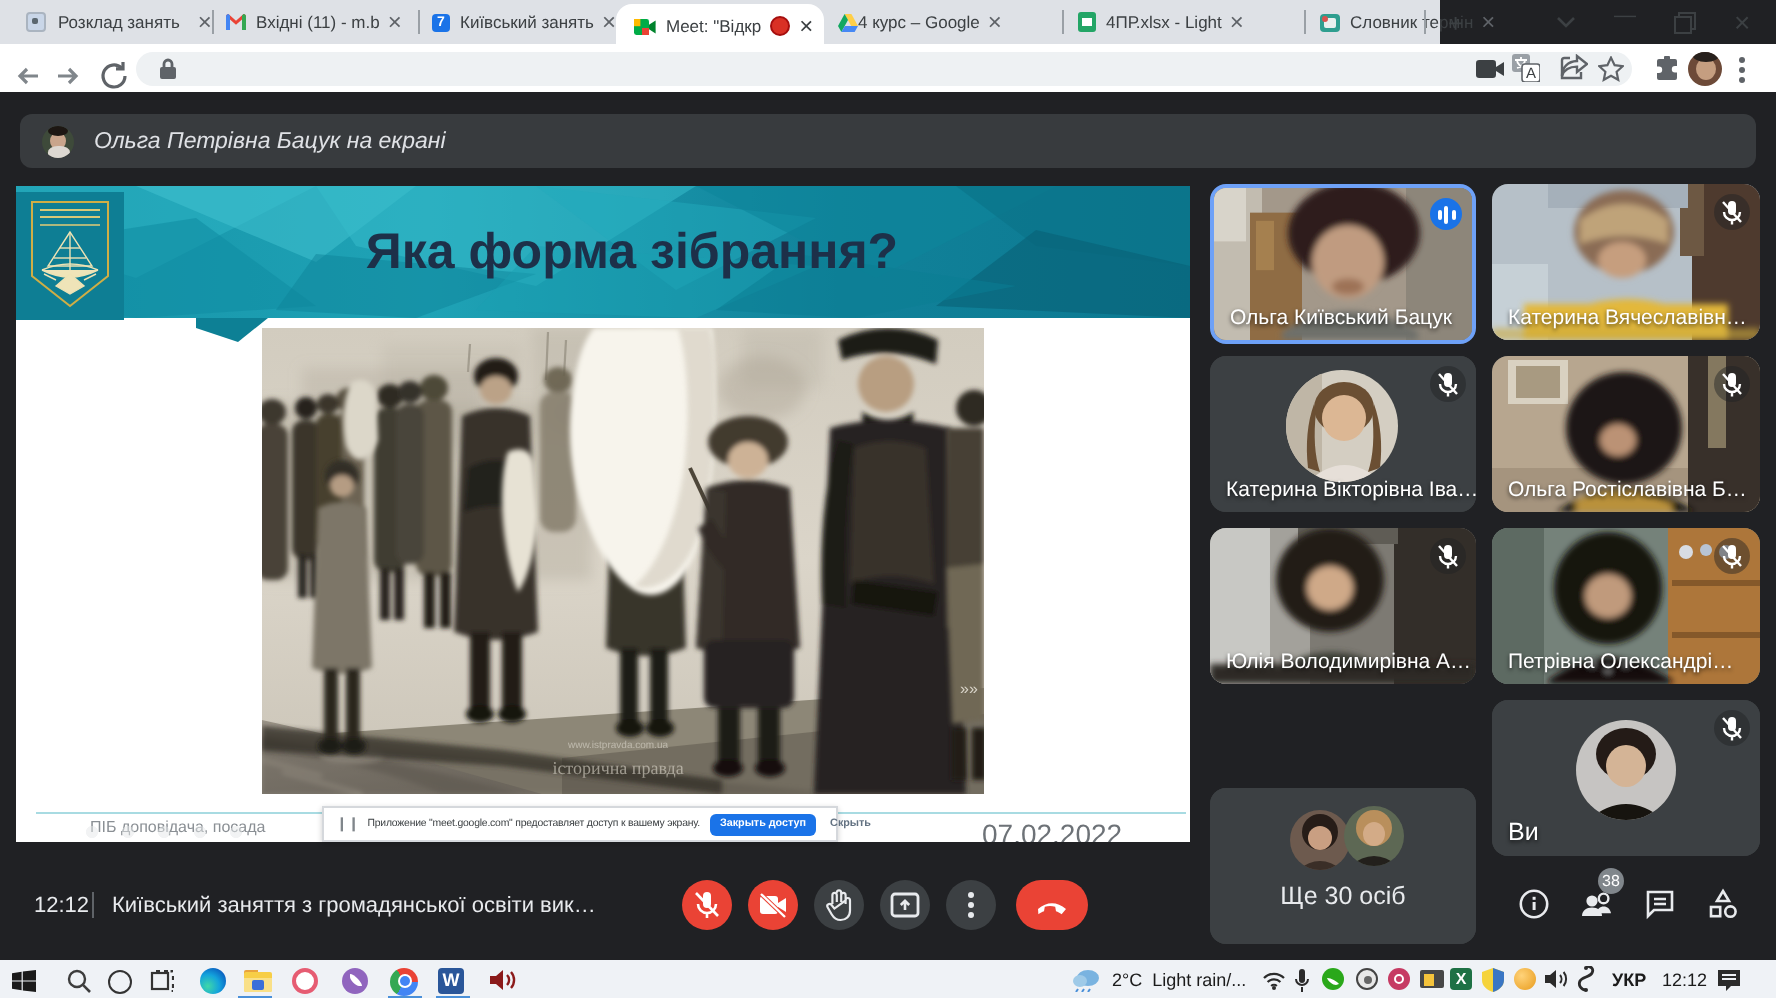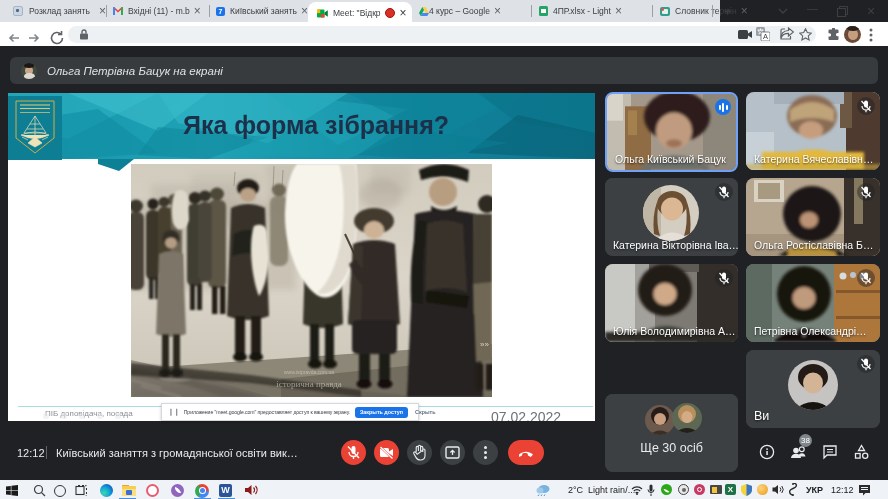--- a/index.html
+++ b/index.html
@@ -699,21 +699,21 @@
         <path d="M9.5 3.5a3.5 3.5 0 0 1 0 5M11.5 2a6 6 0 0 1 0 8" stroke="#8b1a1a" stroke-width="1.2" fill="none"></path>
       </svg>
     <span class="abs" style="left:119px;top:17.5px;width:17px;height:1.5px;background:#4a90d9;"></span>
     <span class="abs" style="left:194px;top:17.5px;width:17px;height:1.5px;background:#4a90d9;"></span>
     <span class="abs" style="left:218px;top:17.5px;width:17px;height:1.5px;background:#4a90d9;"></span>
     <svg class="abs" style="left:536px;top:4px;" width="14" height="12" viewBox="0 0 14 12">
         <ellipse cx="8" cy="5" rx="5.5" ry="4" fill="#79b3e0"></ellipse>
         <ellipse cx="4" cy="6.5" rx="3.5" ry="3" fill="#9ecae8"></ellipse>
         <path d="M3 10.5 2 12M6 10.5 5 12M9 10.5 8 12" stroke="#4a90d9" stroke-width="1"></path>
       </svg>
-    <div class="abs" style="left:556px;top:5px;font-size:9px;color:#1b1b1b;margin-left:12px;">2°C&nbsp; Light rain/...</div>
+    <div class="abs" style="left:556px;top:5px;font-size:9px;color:#1b1b1b;">2°C&nbsp; Light rain/...</div>
     <svg class="abs" style="left:631px;top:5px;" width="12" height="10" viewBox="0 0 12 10">
         <path d="M1 4a7 7 0 0 1 10 0M2.8 6a4.5 4.5 0 0 1 6.4 0M4.6 8a2 2 0 0 1 2.8 0" fill="none" stroke="#2b2b2b" stroke-width="1.1"></path>
         <circle cx="6" cy="9" r="1" fill="#2b2b2b"></circle>
       </svg>
     <svg class="abs" style="left:647px;top:3.5px;" width="8" height="13" viewBox="0 0 8 13">
         <rect x="2.5" y="0.5" width="3" height="7" rx="1.5" fill="#2b2b2b"></rect>
         <path d="M1 5.5a3 3 0 0 0 6 0M4 9.5V12" stroke="#2b2b2b" stroke-width="1" fill="none"></path>
       </svg>
     <span class="abs" style="left:661px;top:4px;width:11px;height:11px;border-radius:50%;background:#2aa81a;">
         <svg class="abs" style="left:2px;top:2px;" width="7" height="7" viewBox="0 0 7 7">

